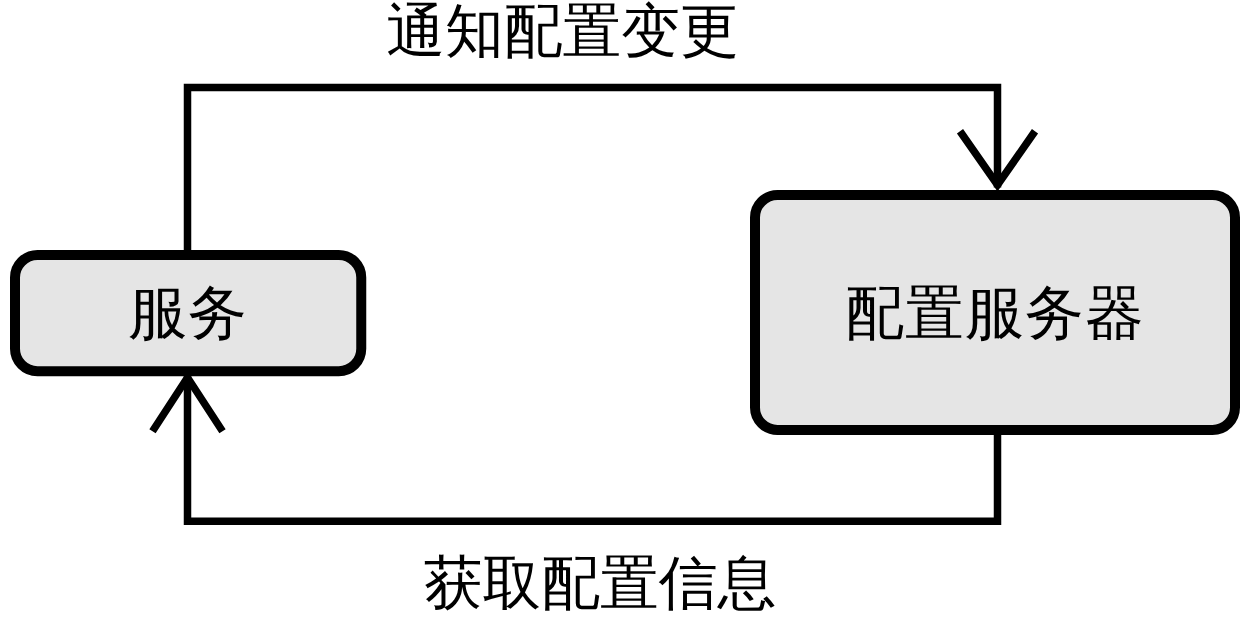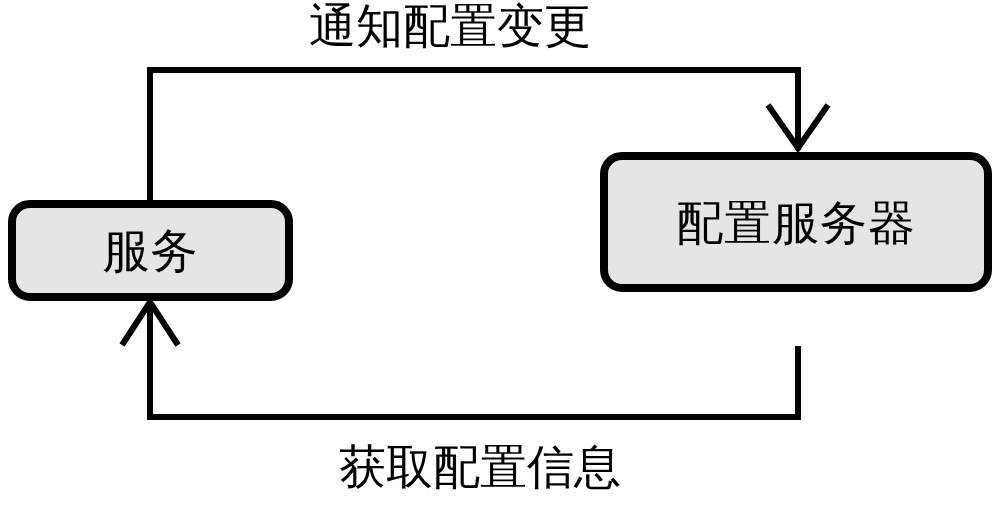--- a/index.html
+++ b/index.html
@@ -46,21 +46,21 @@
     width: 285px;
     height: 101px;
   }
   #node-service .node-label {
     font-size: 47px;
   }
   #node-config-server {
     left: 600px;
     top: 152px;
     width: 392px;
-    height: 140px;
+    height: 196px;
   }
   #node-config-server .node-label {
     font-size: 47px;
   }
   .edge-label {
     position: absolute;
     font-family: "DejaVu Serif", "Liberation Serif", serif;
     color: #000000;
     font-size: 47px;
     line-height: 1;

